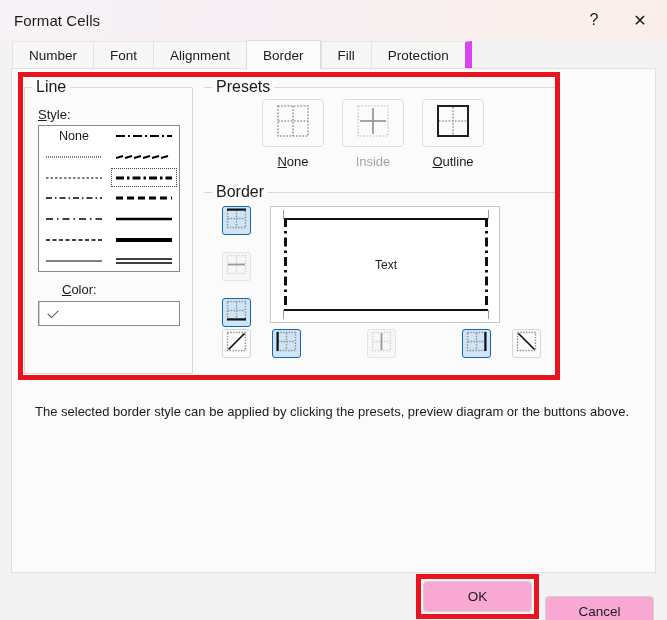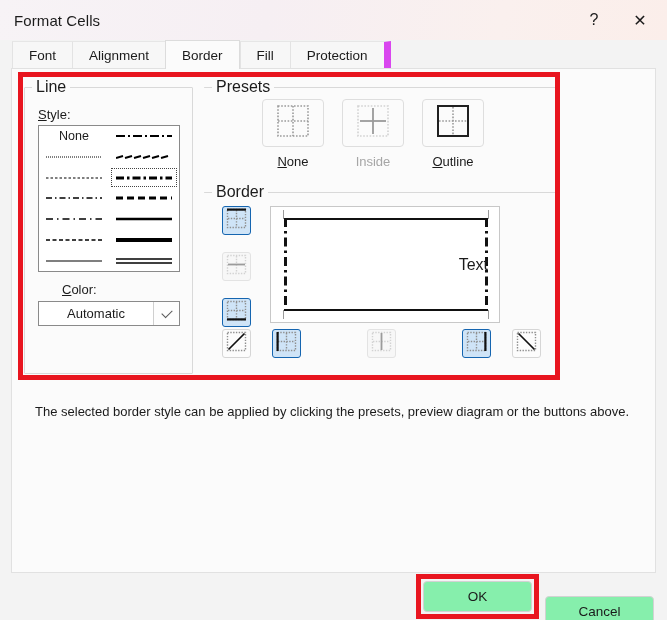--- a/index.html
+++ b/index.html
@@ -253,43 +253,43 @@
   }
   .preview .inner {
     position: absolute;
     left: 13px; top: 11px;
     width: 204px; height: 93px;
   }
   .preview .txt {
     position: absolute;
     left: 0; right: 0; top: 50%;
     transform: translateY(-50%);
-    text-align: right;
-    font-size: 16px;
+    text-align: center;
+    font-size: 12px;
     color: #1b1b1b;
   }
   .tick {
     position: absolute;
     background: #9a9a9a;
   }
 
   
   .hint {
     position: absolute;
     left: 23px; top: 335px;
     font-size: 13px;
     color: #1b1b1b;
   }
 
   
   .footer-btn {
     position: absolute;
     height: 31px;
     width: 109px;
-    background: #86efac;
+    background: #f9a8d4;
     border: 1px solid #d2d2d2;
     border-radius: 4px;
     font-size: 13.5px;
     color: #1b1b1b;
     display: flex; align-items: center; justify-content: center;
     box-sizing: border-box;
     cursor: default;
   }
   #ok-button { left: 423px; top: 581px; }
   #cancel-button { left: 545px; top: 596px; }
@@ -309,20 +309,21 @@
 <body>
 
 <div class="titlebar">
   <span class="title-text">Format Cells</span>
   <span class="titlebar-spacer"></span>
   <div class="caption-btn help">?</div>
   <div class="caption-btn close">✕</div>
 </div>
 
 <div class="tabstrip">
+  <div class="tab">Number</div>
   <div class="tab">Font</div>
   <div class="tab">Alignment</div>
   <div class="tab active">Border</div>
   <div class="tab">Fill</div>
   <div class="tab">Protection</div>
 </div>
 
 <div class="page">
 
   <div class="group" id="line-group">
@@ -443,21 +444,20 @@
           </svg>
         </span>
       </div>
     </div>
 
     <div class="sub-label" style="left:14px; top:203px;margin-left:24px;">
       <span class="ul">C</span><span>olor:</span>
     </div>
 
     <div class="color-combo">
-      <span class="value">Automatic</span>
       <span class="arrow">
           <span class="chev"></span>
         </span>
     </div>
   </div>
 
   <div class="group rule" id="presets-group">
     <div class="group-frame"></div>
     <div class="group-label">Presets</div>
 

